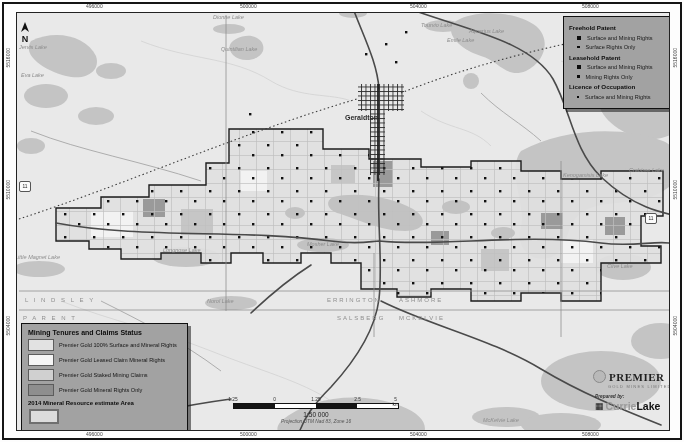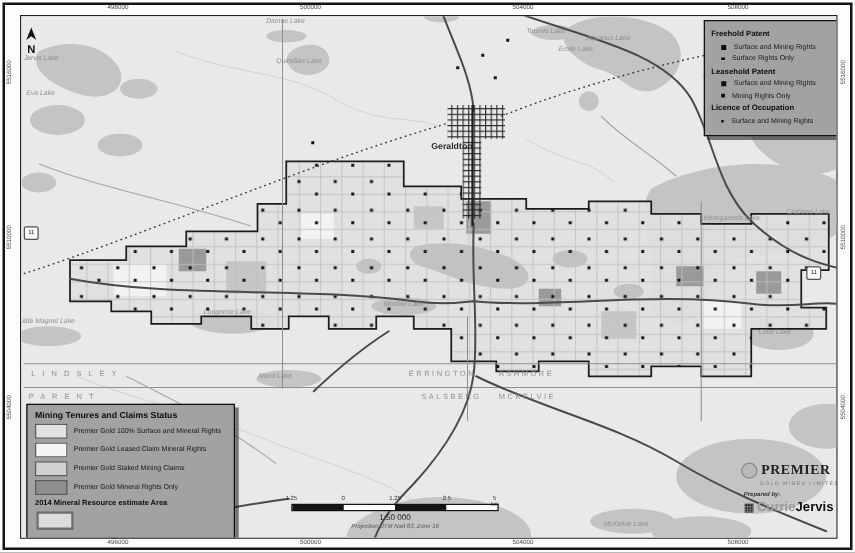--- a/index.html
+++ b/index.html
@@ -30,21 +30,21 @@
   .s-res-swatch{width:26px;height:11px;border:2px solid #6f6f6f;background:#dcdcdc;margin:3px 0 0 1px;}
   #scale-block{position:absolute;left:232px;top:396px;width:166px;z-index:15;text-align:center;}
   #scale-ticks{position:relative;height:6px;font-size:4.8px;color:#333;}
   #scale-ticks span{position:absolute;transform:translateX(-50%);}
   #scale-bar{height:3.5px;border:0.8px solid #111;display:flex;background:#fff;}
   #scale-bar i{flex:1;}
   #scale-bar i:nth-child(odd){background:#141414;}
   #scale-ratio{font-size:6.5px;color:#222;margin-top:2px;}
   #scale-proj{font-size:4.8px;font-style:italic;color:#555;margin-top:1px;}
   #credits{position:absolute;left:592px;top:369px;width:82px;z-index:15;}
-  #premier-row{display:flex;gap:3px;}
+  #premier-row{display:flex;align-items:center;gap:3px;}
   #premier-circle{width:11px;height:11px;border-radius:50%;background:#b9b9b9;border:1px solid #8a8a8a;}
   #premier-name{font-family:"Liberation Serif",serif;font-size:11px;font-weight:bold;letter-spacing:.5px;color:#1f1f1f;}
   #premier-sub{font-size:4px;letter-spacing:1.2px;color:#767676;margin:1px 0 0 15px;}
   #prepared-by{font-size:4.8px;font-weight:bold;font-style:italic;color:#333;margin:5px 0 1px 2px;}
   #innov-row{display:flex;align-items:center;gap:2px;margin-left:2px;}
   #innov-icon{font-size:9px;color:#111;line-height:1;}
   #innov-name{font-size:10.5px;font-weight:bold;}
   #innov-name .a{color:#9a9a9a;}
   #innov-name .b{color:#0f0f0f;}
   .shield{position:absolute;width:10px;height:9px;background:#fbfbfb;border:1px solid #555;border-radius:2px;font-size:4.8px;color:#222;text-align:center;line-height:9px;z-index:12;}
@@ -279,21 +279,21 @@
 
       <div id="credits">
         <div id="premier-row">
           <span id="premier-circle"></span>
           <span id="premier-name">PREMIER</span>
         </div>
         <div id="premier-sub">GOLD MINES LIMITED</div>
         <div id="prepared-by">Prepared by:</div>
         <div id="innov-row">
           <span id="innov-icon">▦</span>
-          <span id="innov-name"><span class="a">Currie</span><span class="b">Jervis</span></span>
+          <span id="innov-name"><span class="a">Currie</span><span class="b">Lake</span></span>
         </div>
       </div>
 
       <svg id="north-arrow" width="14" height="26" viewBox="0 0 14 26">
         <path d="M7 1 L11 11 L7 8 L3 11 Z" fill="#111"></path>
         <text x="7" y="21" font-size="9" font-family="Liberation Sans, sans-serif" font-weight="bold" fill="#111" text-anchor="middle">N</text>
       </svg>
 
       <div class="shield" style="left:18px;top:180px">11</div>
       <div class="shield" style="left:644px;top:212px">11</div>

